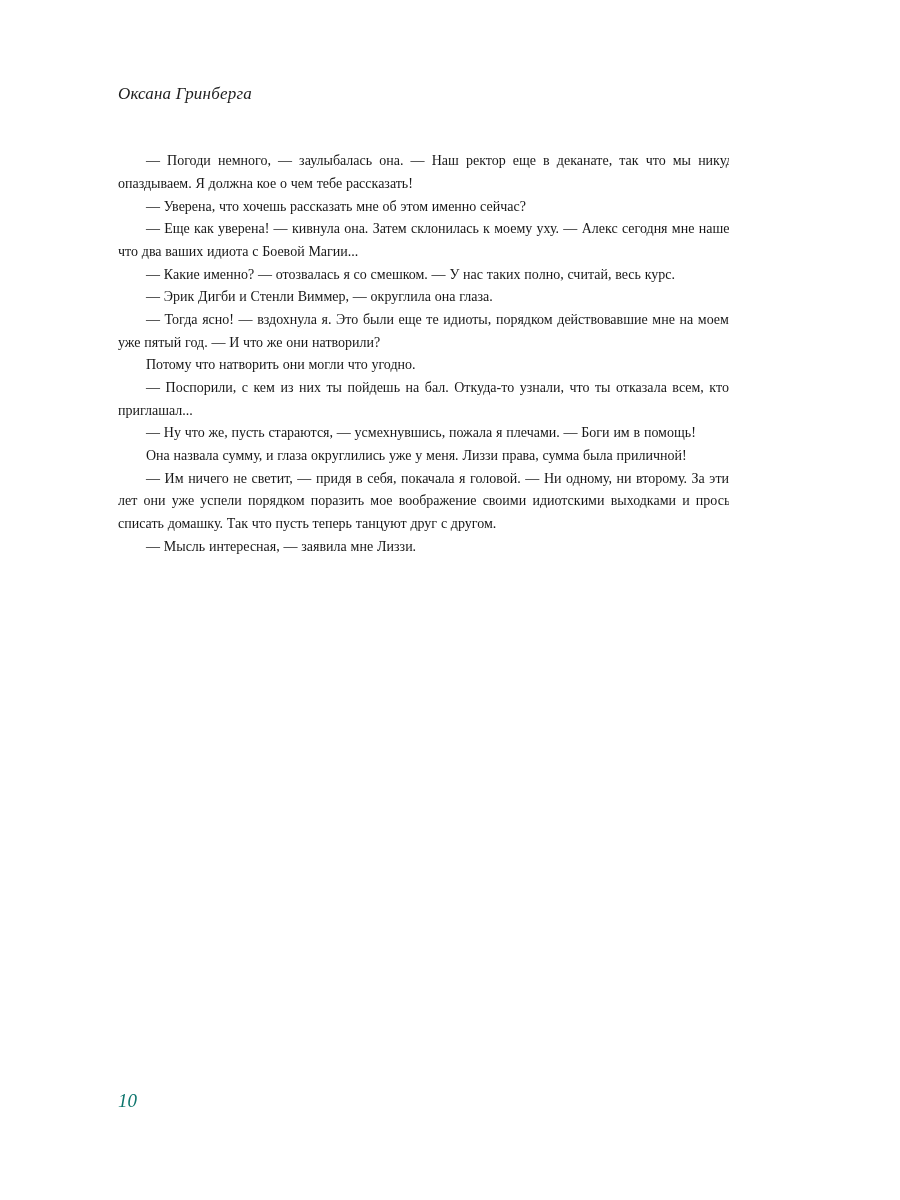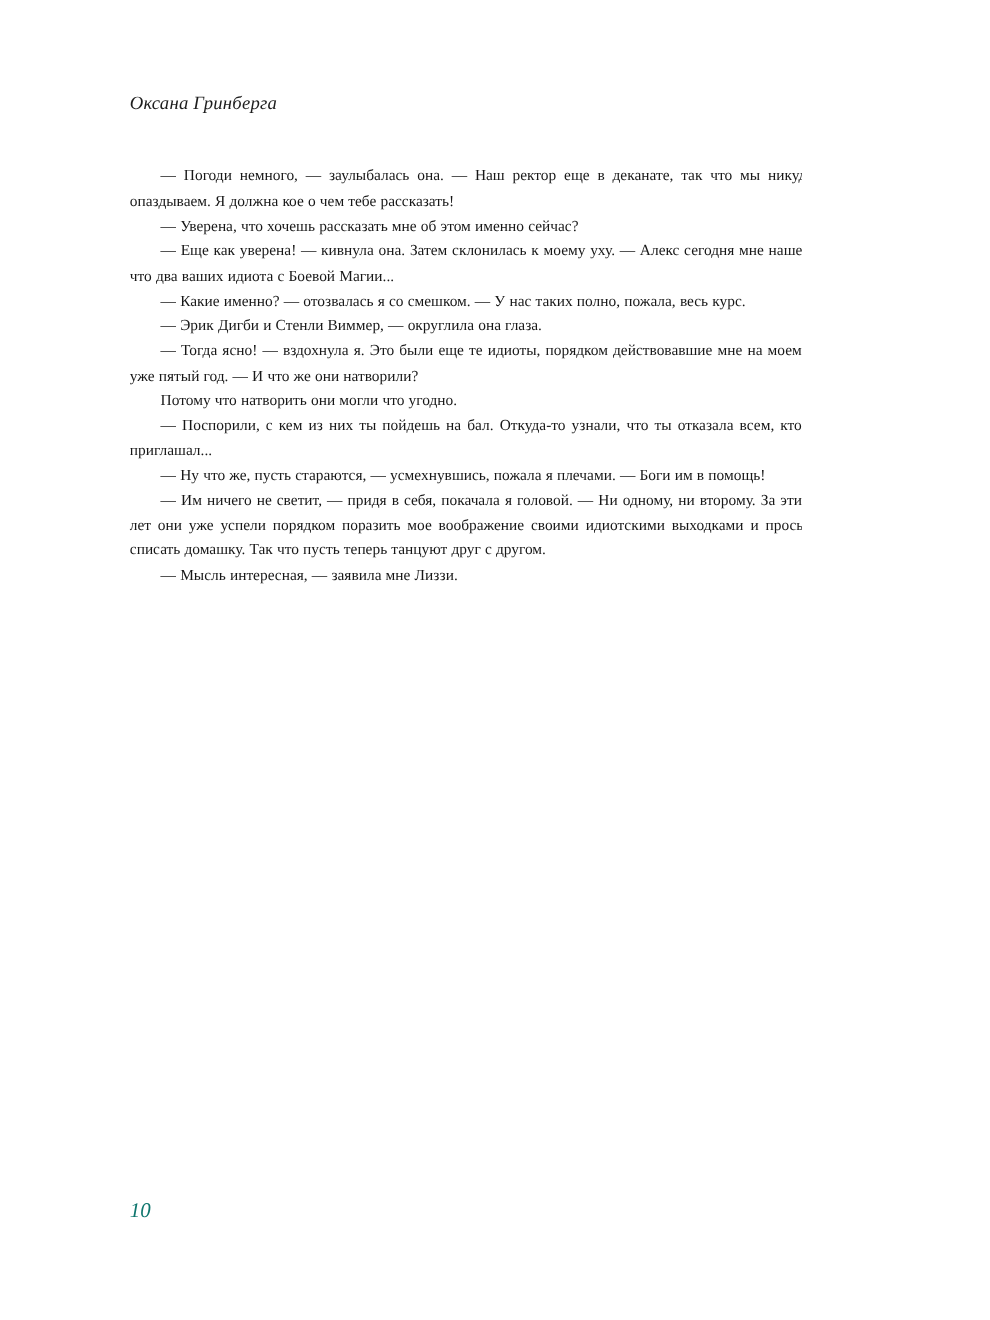--- a/index.html
+++ b/index.html
@@ -54,26 +54,27 @@
 
 <div class="page">
 
   <div class="content">
     <div class="running-head">Оксана Гринберга</div>
 
     <div class="body-text">
       <p>— Погоди немного, — заулыбалась она. — Наш ректор еще в деканате, так что мы никуда не опаздываем. Я должна кое о чем тебе рассказать!</p>
       <p>— Уверена, что хочешь рассказать мне об этом именно сейчас?</p>
       <p>— Еще как уверена! — кивнула она. Затем склонилась к моему уху. — Алекс сегодня мне нашептал, что два ваших идиота с Боевой Магии...</p>
-      <p>— Какие именно? — отозвалась я со смешком. — У нас таких полно, пожала, весь курс.</p>
+      <p>— Какие именно? — отозвалась я со смешком. — У нас таких полно, считай, весь курс.</p>
       <p>— Эрик Дигби и Стенли Виммер, — округлила она глаза.</p>
       <p>— Тогда ясно! — вздохнула я. Это были еще те идиоты, порядком действовавшие мне на моему вот уже пятый год. — И что же они натворили?</p>
       <p>Потому что натворить они могли что угодно.</p>
       <p>— Поспорили, с кем из них ты пойдешь на бал. Откуда-то узнали, что ты отказала всем, кто тебя приглашал...</p>
       <p>— Ну что же, пусть стараются, — усмехнувшись, пожала я плечами. — Боги им в помощь!</p>
+      <p>Она назвала сумму, и глаза округлились уже у меня. Лиззи права, сумма была приличной!</p>
       <p>— Им ничего не светит, — придя в себя, покачала я головой. — Ни одному, ни второму. За эти пять лет они уже успели порядком поразить мое воображение своими идиотскими выходками и просьбами списать домашку. Так что пусть теперь танцуют друг с другом.</p>
       <p>— Мысль интересная, — заявила мне Лиззи.</p>
     </div>
   </div>
 
   <div class="folio">10</div>
 
 </div>
 
 </body></html>

